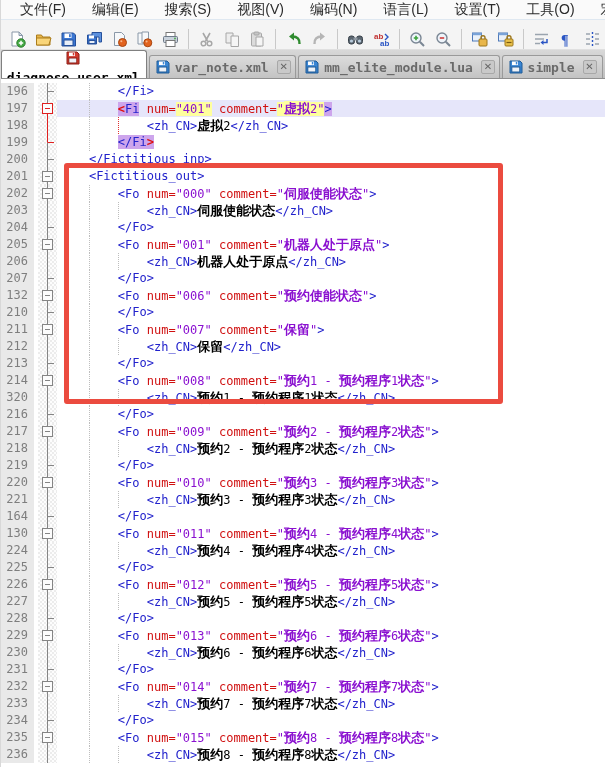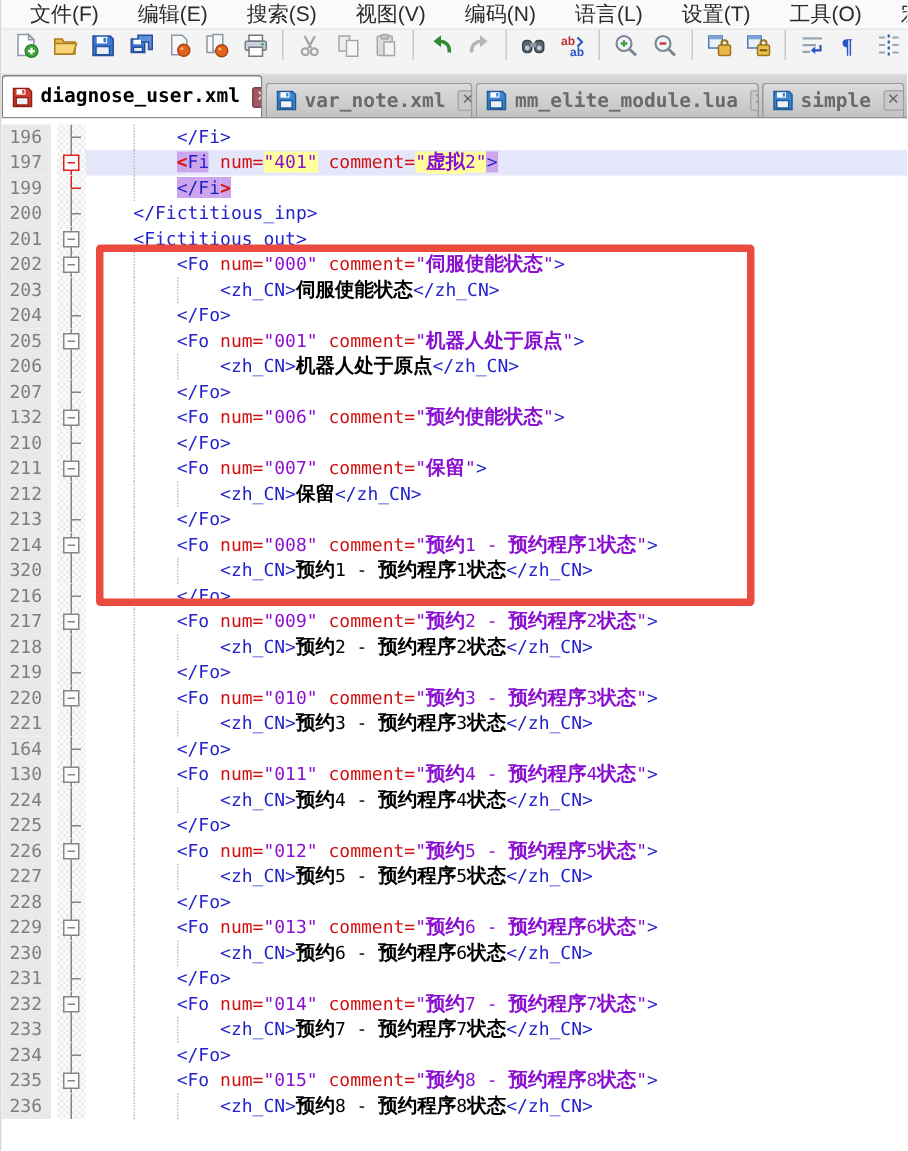--- a/index.html
+++ b/index.html
@@ -6,35 +6,35 @@
   body{width:605px;height:767px;overflow:hidden;background:#fff;
        font-family:"Liberation Sans",sans-serif;}
   #app{width:605px;height:767px;position:relative;overflow:hidden;border-left:1px solid #d8d8d8;box-sizing:border-box;}
 
   
   .menubar{height:19px;display:flex;align-items:center;background:#fafafa;
            border-bottom:1px solid #dfe8f1;padding-left:6px;}
   .menubar .mi{font-size:14px;color:#2b2b2b;padding:1px 13px;cursor:default;white-space:nowrap;}
 
   
-  .toolbar{height:29px;display:flex;align-items:flex-start;background:#f4f4f4;
+  .toolbar{height:29px;display:flex;align-items:flex-end;background:#f4f4f4;
            border-bottom:1px solid #e0e0e0;padding-left:4px;}
   .tbicon{width:20px;height:20px;margin:0 3px;display:flex;align-items:center;justify-content:center;}
   .tbicon svg{width:17px;height:17px;}
   .tbsep{width:1px;height:20px;background:#c9c9c9;margin:0 5px;}
 
   
   .tabbar{height:28px;background:linear-gradient(#d8d8d8,#bfbfbf);display:flex;align-items:flex-end;
           border-bottom:1px solid #8f8f8f;position:relative;}
   .tab{display:flex;align-items:center;gap:5px;height:23px;padding:0 7px 0 6px;margin-right:2px;
        background:linear-gradient(#dcdcdc,#c3c3c3);border:1px solid #9a9a9a;border-bottom:none;
        border-radius:3px 3px 0 0;box-sizing:border-box;white-space:nowrap;overflow:hidden;}
   .tab .lbl{font-family:"DejaVu Sans Mono","Liberation Mono",monospace;font-size:13px;
             font-weight:bold;color:#6a6a6a;}
-  .tab.active{height:28px;background:#fff;border-color:#808080;z-index:2;position:relative;}
+  .tab.active{height:28px;background:#fff;border-color:#808080;z-index:2;position:relative;flex-direction:column;}
   .tab.active .lbl{color:#000;}
   .tab svg{width:14px;height:14px;flex:none;}
   .closebox{width:14px;height:14px;border-radius:2px;display:flex;align-items:center;justify-content:center;
             font-size:10px;line-height:1;margin-left:3px;flex:none;}
   .closebox.hot{background:#a25764;color:#f3e3e6;border:1px solid #7e3f4a;box-sizing:border-box;}
   .closebox.dim{background:#c9c9c9;color:#666;border:1px solid #a8a8a8;box-sizing:border-box;}
 
   
   .editor{position:relative;height:690px;background:#fff;overflow:hidden;padding-top:4px;}
   .row{display:flex;height:17px;line-height:17px;white-space:pre;
@@ -295,20 +295,23 @@
   <div class="row"><div class="ln">196</div><div class="bm"></div><div class="fold"><svg viewBox="0 0 19 17">
             <line x1="9.5" y1="0" x2="9.5" y2="17" stroke="#858585" stroke-width="1"></line>
             <line x1="9.5" y1="8.5" x2="16" y2="8.5" stroke="#858585"></line>
           </svg></div><div class="codewrap"><div class="guide" style="left: calc(4ch + 3px);"></div><span class="s">        </span><span class="t">&lt;/Fi&gt;</span></div></div>
       <div class="row cur"><div class="ln">197</div><div class="bm"></div><div class="fold"><svg viewBox="0 0 19 17">
             <line x1="9.5" y1="0" x2="9.5" y2="3.5" stroke="#858585" stroke-width="1"></line>
             <line x1="9.5" y1="13.5" x2="9.5" y2="17" stroke="#e02020" stroke-width="1"></line>
             <rect x="4.5" y="3.5" width="10" height="10" fill="#fcfcfc" stroke="#e02020"></rect>
             <line x1="7" y1="8.5" x2="12" y2="8.5" stroke="#e02020"></line>
           </svg></div><div class="codewrap"><div class="guide" style="left: calc(4ch + 3px);"></div><span class="s">        </span><span class="b m">&lt;</span><span class="t m">Fi</span><span class="s"> </span><span class="a">num=</span><span class="v h">"401"</span><span class="s"> </span><span class="a">comment=</span><span class="v h">"</span><span class="vc h">虚拟</span><span class="v h">2"</span><span class="t m">&gt;</span></div></div>
+      <div class="row"><div class="ln">198</div><div class="bm"></div><div class="fold"><svg viewBox="0 0 19 17">
+            <line x1="9.5" y1="0" x2="9.5" y2="17" stroke="#e02020" stroke-width="1"></line>
+          </svg></div><div class="codewrap"><div class="guide" style="left: calc(4ch + 3px);"></div><div class="guide red" style="left: calc(8ch + 3px);"></div><span class="s">            </span><span class="t">&lt;zh_CN&gt;</span><span class="c">虚拟</span><span class="n">2</span><span class="t">&lt;/zh_CN&gt;</span></div></div>
       <div class="row"><div class="ln">199</div><div class="bm"></div><div class="fold"><svg viewBox="0 0 19 17">
             <line x1="9.5" y1="0" x2="9.5" y2="8.5" stroke="#e02020" stroke-width="1"></line>
             <line x1="9.5" y1="8.5" x2="9.5" y2="17" stroke="#858585" stroke-width="1"></line>
             <line x1="9.5" y1="8.5" x2="16" y2="8.5" stroke="#e02020"></line>
           </svg></div><div class="codewrap"><div class="guide" style="left: calc(4ch + 3px);"></div><span class="s">        </span><span class="t m">&lt;/Fi</span><span class="b m">&gt;</span></div></div>
       <div class="row"><div class="ln">200</div><div class="bm"></div><div class="fold"><svg viewBox="0 0 19 17">
             <line x1="9.5" y1="0" x2="9.5" y2="17" stroke="#858585" stroke-width="1"></line>
             <line x1="9.5" y1="8.5" x2="16" y2="8.5" stroke="#858585"></line>
           </svg></div><div class="codewrap"><span class="s">    </span><span class="t">&lt;/Fictitious_inp&gt;</span></div></div>
       <div class="row"><div class="ln">201</div><div class="bm"></div><div class="fold"><svg viewBox="0 0 19 17">

